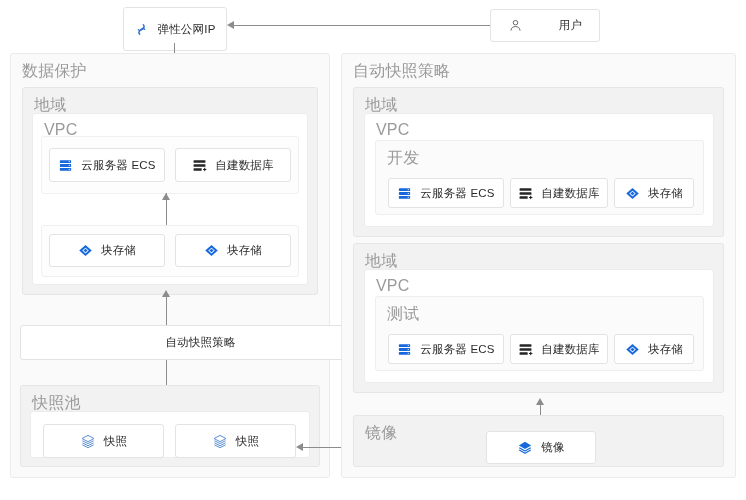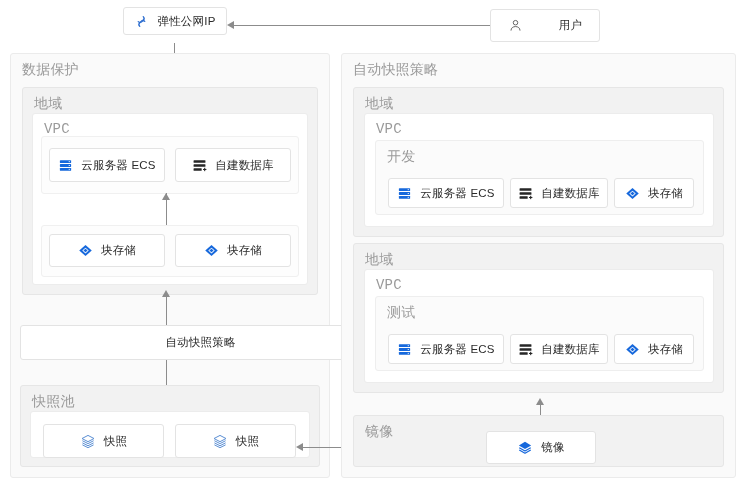--- a/index.html
+++ b/index.html
@@ -18,25 +18,24 @@
     border: 1px solid #ebebeb;
     border-radius: 3px;
   }
   .panel-l2 { background: #f2f2f2; border-color: #e6e6e6; }
   .panel-l3 { background: #ffffff; border-color: #ececec; }
   .panel-l4 { background: #fbfbfb; border-color: #eeeeee; }
 
   .panel-title {
     position: absolute;
     top: 7px; left: 11px;
-    font-size: 14px;
+    font-size: 16px;
     color: #9a9a9a;
     letter-spacing: .2px;
     white-space: nowrap;
-    font-family: Liberation Mono, monospace;
   }
 
   
   .node {
     position: absolute;
     background: #ffffff;
     border: 1px solid #e3e3e3;
     border-radius: 3px;
     display: flex;
     align-items: center;
@@ -59,21 +58,21 @@
   .arrow-down  { border-left: 4.5px solid transparent; border-right: 4.5px solid transparent; border-top: 7px solid #8c8c8c; }
   .arrow-up    { border-left: 4.5px solid transparent; border-right: 4.5px solid transparent; border-bottom: 7px solid #8c8c8c; }
   .arrow-left  { border-top: 4.5px solid transparent; border-bottom: 4.5px solid transparent; border-right: 7px solid #8c8c8c; }
   .arrow-right { border-top: 4.5px solid transparent; border-bottom: 4.5px solid transparent; border-left: 7px solid #8c8c8c; }
 </style>
 </head>
 <body>
 
 <div id="canvas">
 
-  <div class="node" style="left:123px; top:7px; width:104px; height:28px;">
+  <div class="node" style="left:123px; top:7px; width:104px; height:44px;">
     <span class="ico">
       <svg width="15" height="15" viewBox="0 0 24 24">
         <path d="M14.8 4.2c1.6 1.6 1.6 4.2 0 5.8l-2.2 2.2c-1.6 1.6-4.2 1.6-5.8 0" fill="none" stroke="#2f6fd0" stroke-width="2.2" stroke-linecap="round"></path>
         <path d="M9.2 19.8c-1.6-1.6-1.6-4.2 0-5.8l2.2-2.2c1.6-1.6 4.2-1.6 5.8 0" fill="none" stroke="#2f6fd0" stroke-width="2.2" stroke-linecap="round"></path>
       </svg>
     </span>
     <span class="label">弹性公网IP</span>
   </div>
 
   <div class="node" style="left:490px; top:9px; width:110px; height:33px;gap:36px;">

